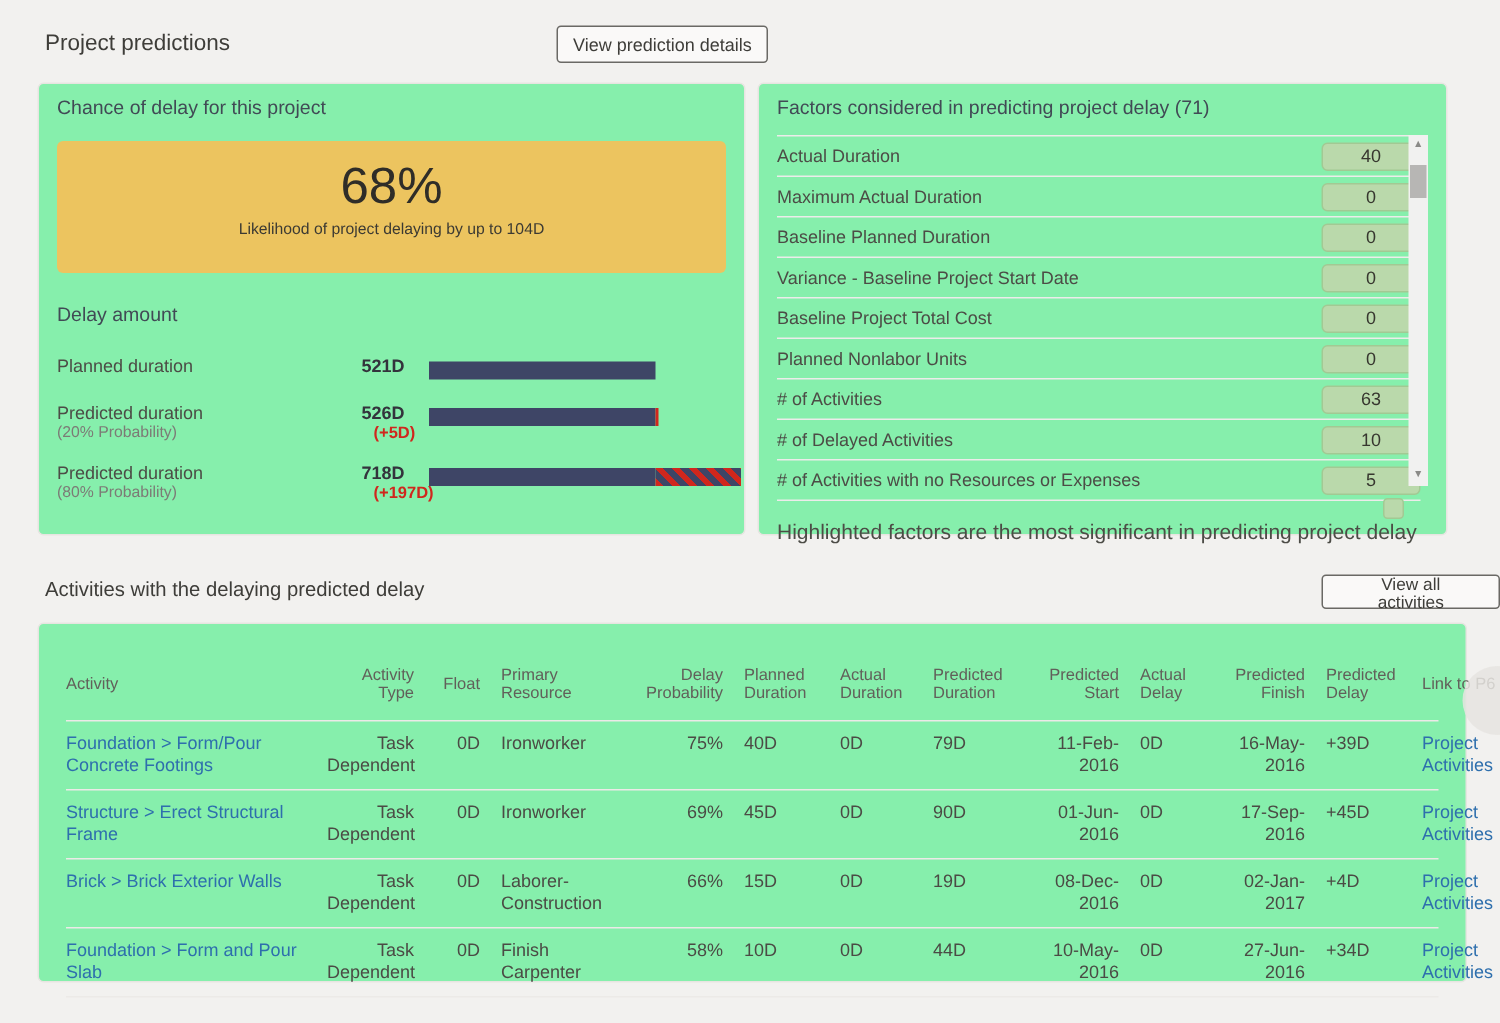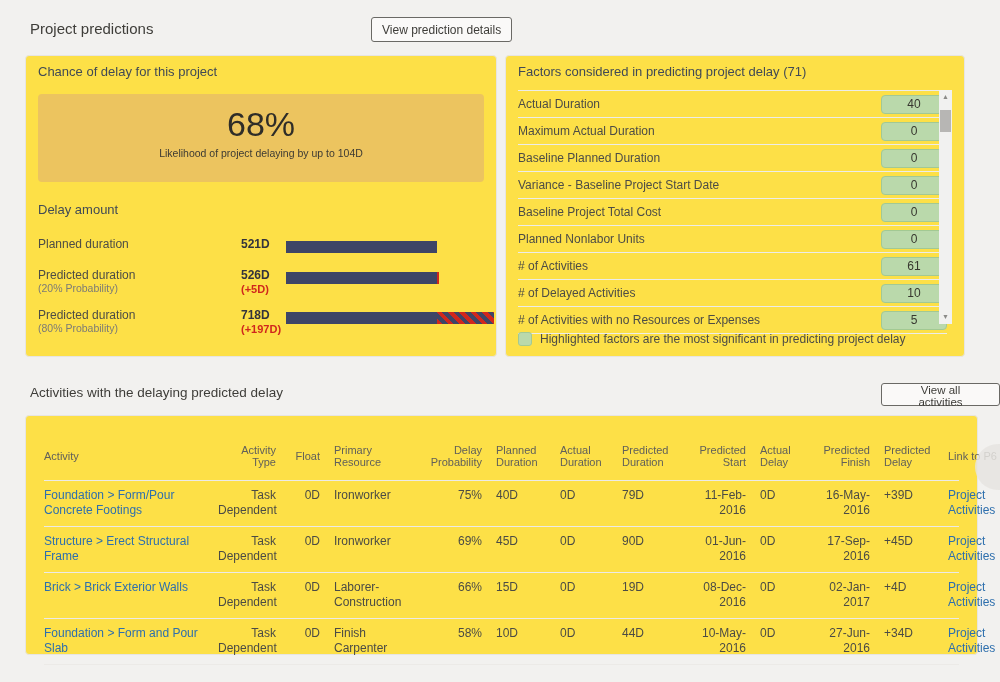--- a/index.html
+++ b/index.html
@@ -9,21 +9,21 @@
   html,body{margin:0;padding:0;background:var(--bg);}
   .canvas{position:relative;width:1000px;height:682px;overflow:hidden;
     font-family:"Liberation Sans",sans-serif;background:var(--bg);color:#4a4a44;}
 
   .page-title{position:absolute;left:30px;top:20px;font-size:15px;color:#3e3d39;}
   .btn{font-family:inherit;background:#faf9f8;border:1px solid #6a6965;border-radius:3px;
     color:#3e3d39;cursor:pointer;box-sizing:border-box;}
   .btn-details{position:absolute;left:371px;top:17px;height:25px;padding:0 10px;font-size:12px;}
   .btn-viewall{position:absolute;left:881px;top:383px;height:23px;padding:0 19px;font-size:11.5px;}
 
-  .card{position:absolute;background:#fde047;border:1px solid var(--card-border);border-radius:4px;box-sizing:border-box;}
+  .card{position:absolute;background:#86efac;border:1px solid var(--card-border);border-radius:4px;box-sizing:border-box;}
   .card-chance{left:25px;top:55px;width:472px;height:302px;}
   .card-factors{left:505px;top:55px;width:460px;height:302px;}
   .card-table{left:25px;top:415px;width:953px;height:240px;}
 
   .panel-heading{position:absolute;left:12px;top:8px;font-size:13px;color:#414a55;}
 
   .chance-box{position:absolute;left:12px;right:12px;top:38px;height:88px;background:var(--yellow);
     border-radius:4px;text-align:center;}
   .chance-pct{font-size:34px;color:#2f2d28;margin-top:11px;line-height:38px;}
   .chance-sub{font-size:10.5px;color:#3c3a33;margin-top:4px;}
@@ -31,41 +31,41 @@
   .delay-heading{position:absolute;left:12px;top:146px;font-size:13px;color:#414a55;}
   .delay-row{position:absolute;left:12px;right:4px;display:flex;align-items:flex-start;}
   .delay-row:nth-of-type(1){top:181px;}
   .delay-row:nth-of-type(2){top:212px;}
   .delay-row:nth-of-type(3){top:252px;}
   .dr-label{width:203px;flex-shrink:0;}
   .dr-l1{font-size:12px;color:#4c4c46;line-height:14px;}
   .dr-l2{font-size:10.5px;color:#7c7b76;line-height:13px;}
   .dr-val{width:45px;flex-shrink:0;white-space:nowrap;}
   .dr-v1{font-size:12px;font-weight:bold;color:#33333c;line-height:14px;}
-  .dr-v2{font-size:11px;font-weight:bold;color:var(--red);line-height:14px;white-space:nowrap;}
+  .dr-v2{font-size:11px;font-weight:bold;color:var(--red);line-height:14px;white-space:nowrap;margin-left:8px;}
   .dr-barwrap{flex:1;display:flex;margin-top:4px;height:12px;}
   .bar-navy{background:var(--navy);height:12px;flex-shrink:0;}
   .bar-red{height:12px;flex-shrink:0;
     background:repeating-linear-gradient(45deg,var(--red) 0,var(--red) 4px,var(--navy) 4px,var(--navy) 8px);}
   .bar-red.solid{background:var(--red);}
 
   .factors-list{position:absolute;left:12px;top:34px;width:429px;}
   .factor-row{display:flex;justify-content:space-between;align-items:center;height:26px;
     border-bottom:1px solid #ececea;}
   .factor-row:first-child{border-top:1px solid #ececea;}
   .factor-label{font-size:12px;color:#4c4c46;}
   .factor-pill{width:66px;height:19px;background:var(--green);border:1px solid var(--green-border);
     border-radius:4px;font-size:12px;color:#37372f;display:flex;align-items:center;justify-content:center;
     box-sizing:border-box;flex-shrink:0;}
   .scrollbar{position:absolute;right:12px;top:34px;width:13px;height:234px;background:#f1f1f0;}
   .sb-arrow{position:absolute;left:0;width:13px;height:14px;font-size:7px;color:#8b8b88;
     text-align:center;line-height:14px;cursor:pointer;}
   .sb-arrow.up{top:0}.sb-arrow.down{bottom:0}
   .sb-thumb{position:absolute;left:1px;top:20px;width:11px;height:22px;background:#b7b6b4;cursor:pointer;}
-  .legend{position:absolute;left:12px;top:276px;display:flex;align-items:flex-end;font-size:12px;color:#4c4c46;}
+  .legend{position:absolute;left:12px;top:276px;display:flex;align-items:flex-end;font-size:14px;color:#4c4c46;flex-direction:column;}
   .legend-swatch{width:12px;height:12px;background:var(--green);border:1px solid var(--green-border);
     border-radius:3px;margin-right:8px;flex-shrink:0;}
 
   .activities-heading{position:absolute;left:30px;top:385px;font-size:13.5px;color:#3e3d39;}
 
   .tbl{position:absolute;left:18px;top:22px;right:18px;}
   .tbl-header,.tbl-row{display:grid;column-gap:14px;
     grid-template-columns:160px 58px 30px 72px 62px 50px 48px 54px 56px 40px 56px 50px 55px;}
   .tbl-header{align-items:center;font-size:11px;color:#61605a;min-height:36px;
     padding-bottom:6px;border-bottom:1px solid #eceae7;}
@@ -161,21 +161,21 @@
         <div class="factor-row">
           <span class="factor-label">Baseline Project Total Cost</span>
           <span class="factor-pill">0</span>
         </div>
         <div class="factor-row">
           <span class="factor-label">Planned Nonlabor Units</span>
           <span class="factor-pill">0</span>
         </div>
         <div class="factor-row">
           <span class="factor-label"># of Activities</span>
-          <span class="factor-pill">61</span>
+          <span class="factor-pill">63</span>
         </div>
         <div class="factor-row">
           <span class="factor-label"># of Delayed Activities</span>
           <span class="factor-pill">10</span>
         </div>
         <div class="factor-row">
           <span class="factor-label"># of Activities with no Resources or Expenses</span>
           <span class="factor-pill">5</span>
         </div>
       </div>

